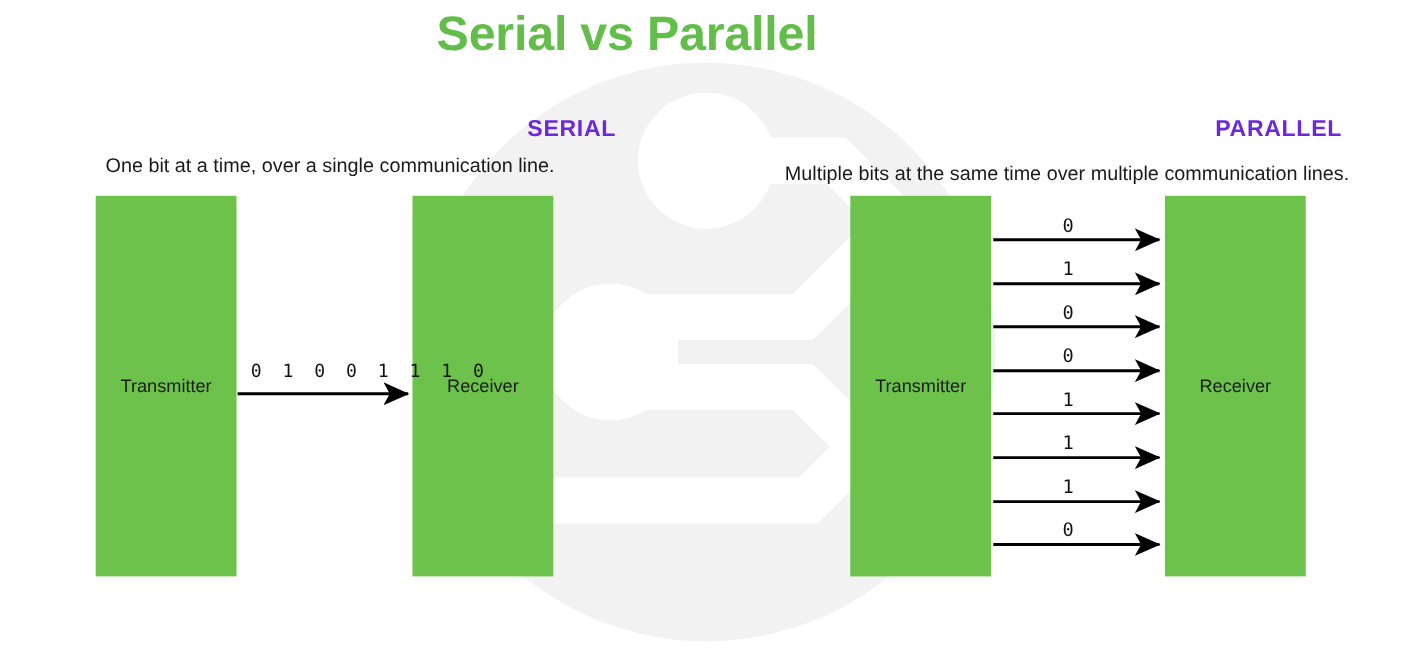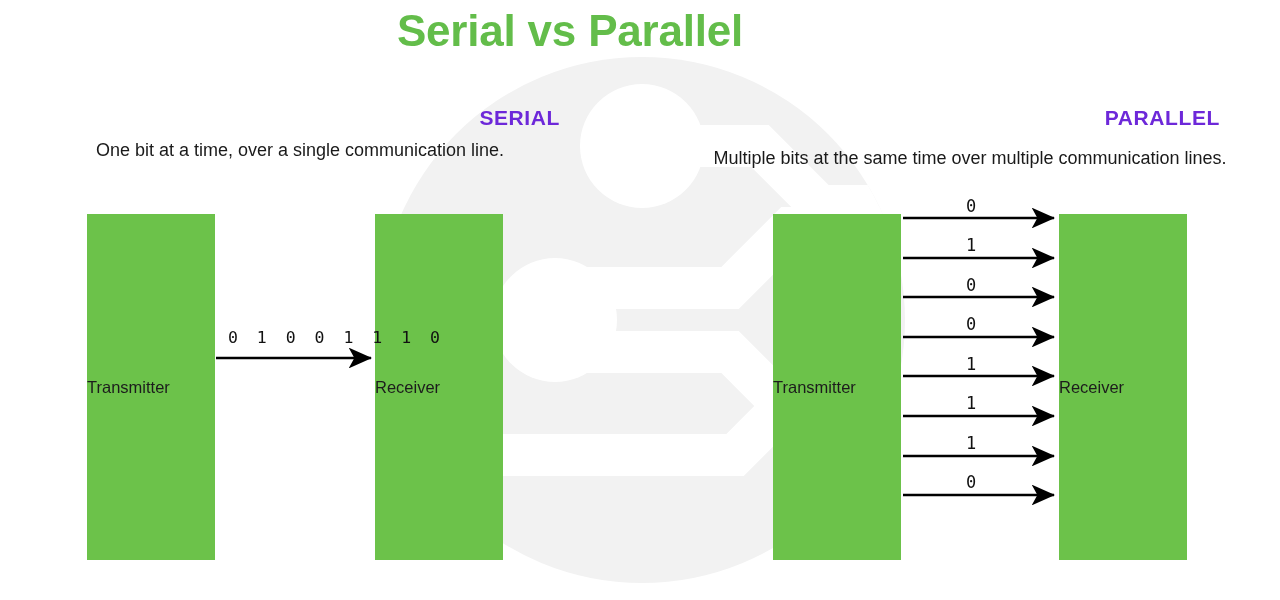--- a/index.html
+++ b/index.html
@@ -38,21 +38,21 @@
     text-align:center;
     white-space:nowrap;
     z-index:3;
   }
 
   
   .block{
     position:absolute;
     background:#6cc24a;
     z-index:2;
-    display:flex;align-items:center;margin-top:36px;
+    display:flex;align-items:center;justify-content:center;
   }
   .block-label{
     font-size:16.5px;color:#1c1c1c;
     font-family:"Liberation Sans", sans-serif;
     white-space:nowrap;
   }
 
   
   .arrows{position:absolute;left:0;top:0;width:1280px;height:600px;z-index:2;}
 

